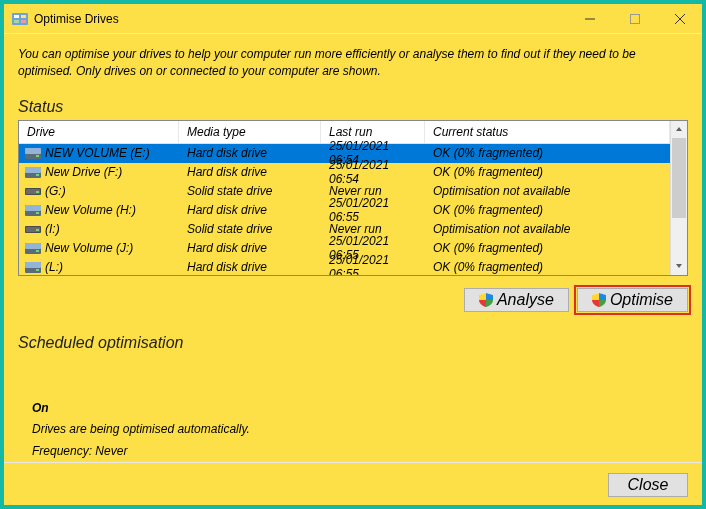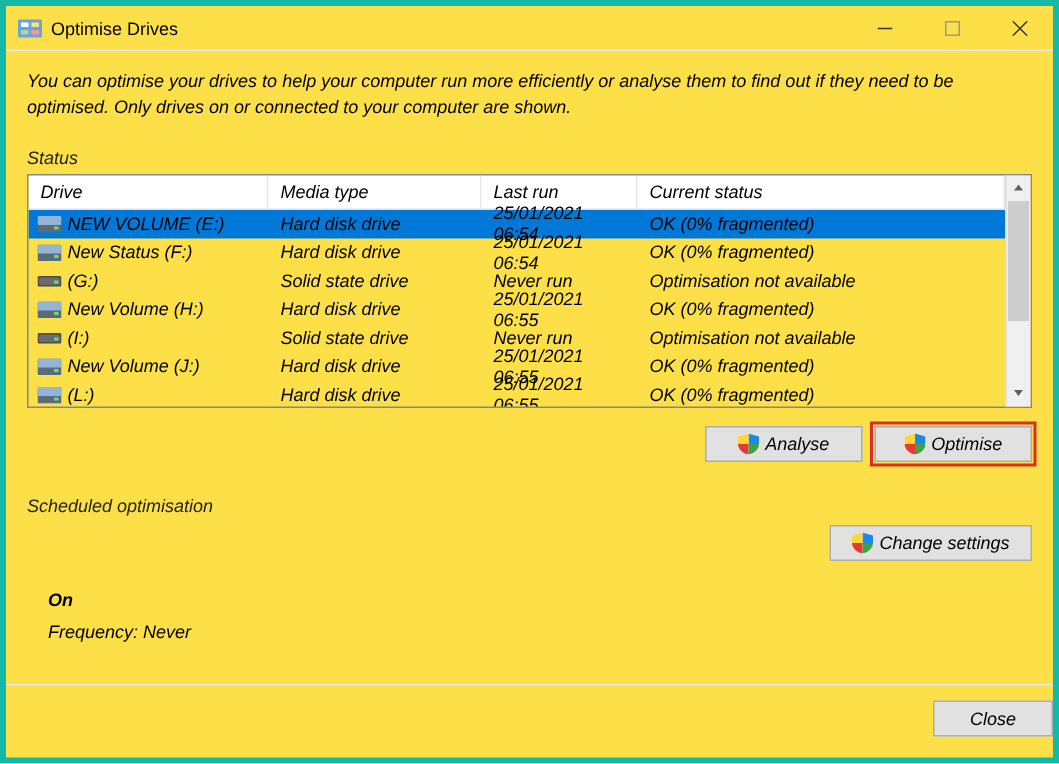--- a/index.html
+++ b/index.html
@@ -6,47 +6,47 @@
   body { margin: 0; background: #fff; }
   .window { width: 706px; height: 509px; border: 4px solid #14b8a6; background: #fde047; display: flex; flex-direction: column; }
   .titlebar { height: 30px; display: flex; align-items: center; border-bottom: 1px solid #e8e8e8; }
   .titlebar-icon { width: 16px; height: 16px; margin: 0 6px 0 8px; }
   .titlebar-title { font-size: 12px; color: #000; flex: 1; }
   .titlebar-controls { display: flex; }
   .titlebar-btn { width: 45px; height: 29px; display: flex; align-items: center; justify-content: center; color: #555; }
   .titlebar-btn svg { width: 10px; height: 10px; }
   .content { padding: 12px 14px 14px 14px; flex: 1; display: flex; flex-direction: column; font-size: 12px; color: #000; font-style: italic; }
   .intro { line-height: 1.4; margin-bottom: 18px; }
-  .section-label { font-size: 12px; color: #222; margin-bottom: 4px; }
+  .section-label { font-size: 16px; color: #222; margin-bottom: 4px; }
   .grid-wrap { position: relative; border: 1px solid #828790; height: 156px; display: flex; }
   .grid { flex: 1; overflow: hidden; }
   .grid-header { display: flex; background: #fff; border-bottom: 1px solid #e0e0e0; }
   .col { padding: 4px 8px; font-size: 12px; color: #000; }
   .c-drive { width: 160px; }
   .c-media { width: 142px; }
   .c-last  { width: 104px; }
   .c-stat  { flex: 1; }
   .grid-header .col { border-right: 1px solid #e8e8e8; }
   .grid-body { }
   .row { display: flex; align-items: center; height: 19px; font-size: 12px; }
   .row .c-drive { display: flex; align-items: center; gap: 4px; padding-left: 6px; }
   .row.selected { background: #0078d7; color: #fff; }
   .drive-icon { width: 16px; height: 11px; flex-shrink: 0; }
   .scrollbar { width: 17px; background: #f0f0f0; border-left: 1px solid #dcdcdc; position: relative; }
   .scroll-arrow { height: 17px; display: flex; align-items: center; justify-content: center; color: #555; }
   .scroll-thumb { position: absolute; top: 17px; left: 1px; right: 1px; height: 80px; background: #cdcdcd; }
   .btn-row { display: flex; justify-content: flex-end; gap: 8px; margin-top: 12px; }
-  .btn { height: 24px; min-width: 105px; padding: 0 14px; background: #e1e1e1; border: 1px solid #adadad; display: inline-flex; align-items: center; justify-content: center; gap: 4px; font-size: 12px; cursor: default; }
+  .btn { height: 24px; min-width: 105px; padding: 0 14px; background: #e1e1e1; border: 1px solid #adadad; display: inline-flex; align-items: center; justify-content: center; gap: 4px; font-size: 16px; cursor: default; }
   .btn.highlight { outline: 2px solid #d93025; outline-offset: 1px; }
   .shield-icon { width: 14px; height: 14px; flex-shrink: 0; }
   .sched { margin-top: 22px; }
   .sched-body { display: flex; margin-top: 6px; padding-left: 14px; }
   .sched-text { flex: 1; line-height: 1.8; margin-top: 40px; }
   .sched-on { font-weight: 600; }
-  .footer { margin-top: auto; display:flex; justify-content:flex-end; border-top:1px solid #e8e8e8; padding-top:10px; margin-left:-14px; margin-right:-14px; padding-right:0;}
+  .footer { margin-top: auto; display:flex; justify-content:flex-end; border-top:1px solid #e8e8e8; padding-top:10px; margin-left:-14px; margin-right:-14px; padding-right:14px;}
   .footer .btn { min-width: 80px; }
 </style>
 </head>
 <body>
 
 <svg width="0" height="0" style="position:absolute">
   <defs>
     <g id="drive-hdd">
       <rect x="0" y="0" width="16" height="11" rx="1" fill="#5a6b7a"></rect>
       <rect x="0" y="0" width="16" height="6" rx="1" fill="#93b4d6"></rect>
@@ -123,21 +123,21 @@
               </div>
               <div class="col c-media">Hard disk drive</div>
               <div class="col c-last">25/01/2021 06:54</div>
               <div class="col c-stat">OK (0% fragmented)</div>
             </div>
             <div class="row">
               <div class="col c-drive">
                 <svg class="drive-icon">
                   <use href="#drive-hdd"></use>
                 </svg>
-                <span>New Status (F:)</span>
+                <span>New Drive (F:)</span>
               </div>
               <div class="col c-media">Hard disk drive</div>
               <div class="col c-last">25/01/2021 06:54</div>
               <div class="col c-stat">OK (0% fragmented)</div>
             </div>
             <div class="row">
               <div class="col c-drive">
                 <svg class="drive-icon">
                   <use href="#drive-ssd"></use>
                 </svg>
@@ -221,29 +221,22 @@
           </svg>
         <span>Optimise</span>
       </div>
     </div>
 
     <div class="sched">
       <div class="section-label">Scheduled optimisation</div>
       <div class="sched-body">
         <div class="sched-text">
           <div class="sched-on">On</div>
+          <div>Drives are being optimised automatically.</div>
           <div>Frequency: Never</div>
-        </div>
-        <div>
-          <div class="btn" style="min-width:130px">
-            <svg class="shield-icon">
-                <use href="#shield"></use>
-              </svg>
-            <span>Change settings</span>
-          </div>
         </div>
       </div>
     </div>
 
     <div class="footer">
       <div class="btn">
         <span>Close</span>
       </div>
     </div>
   </div>

